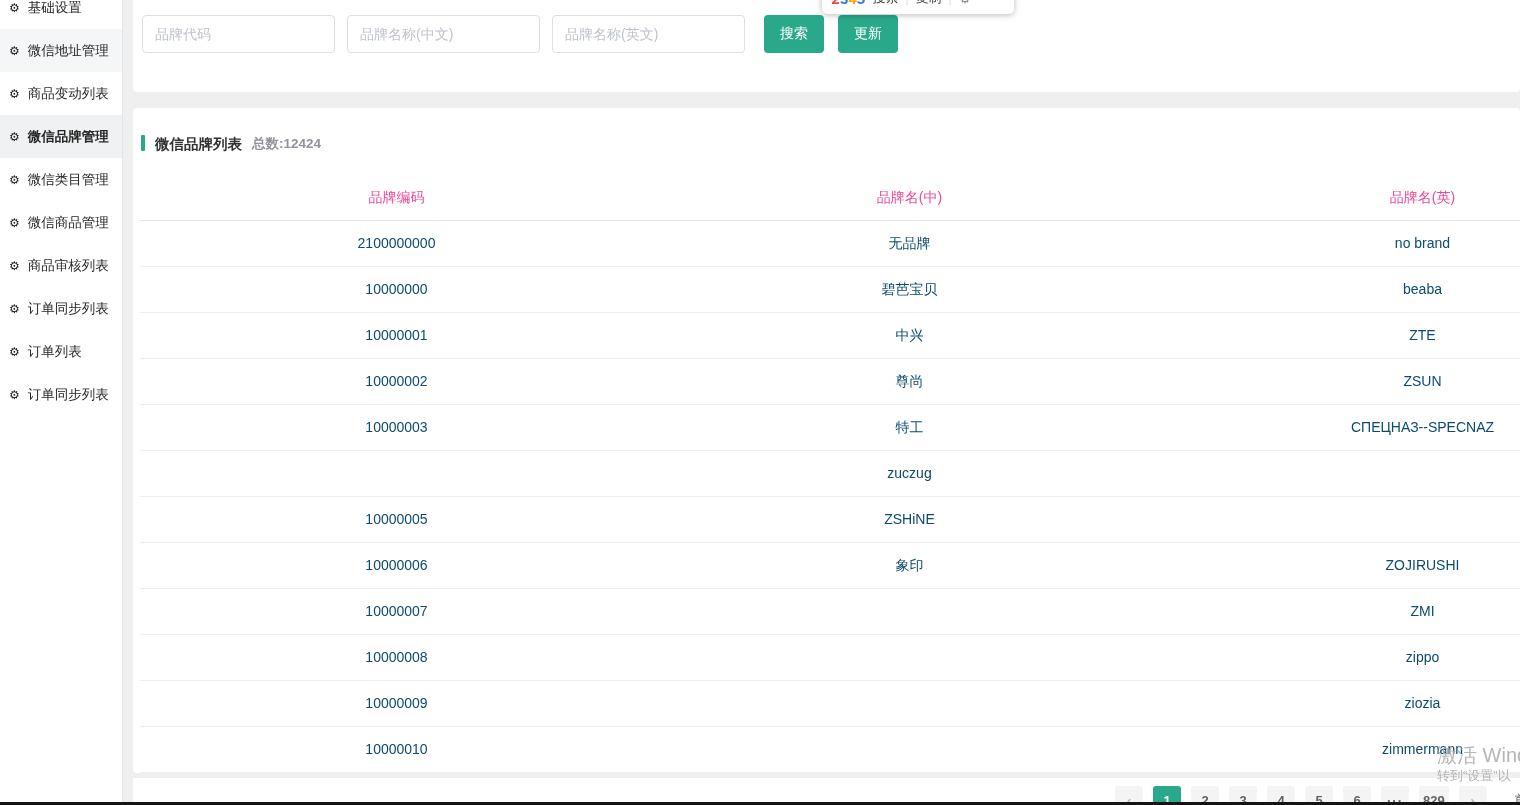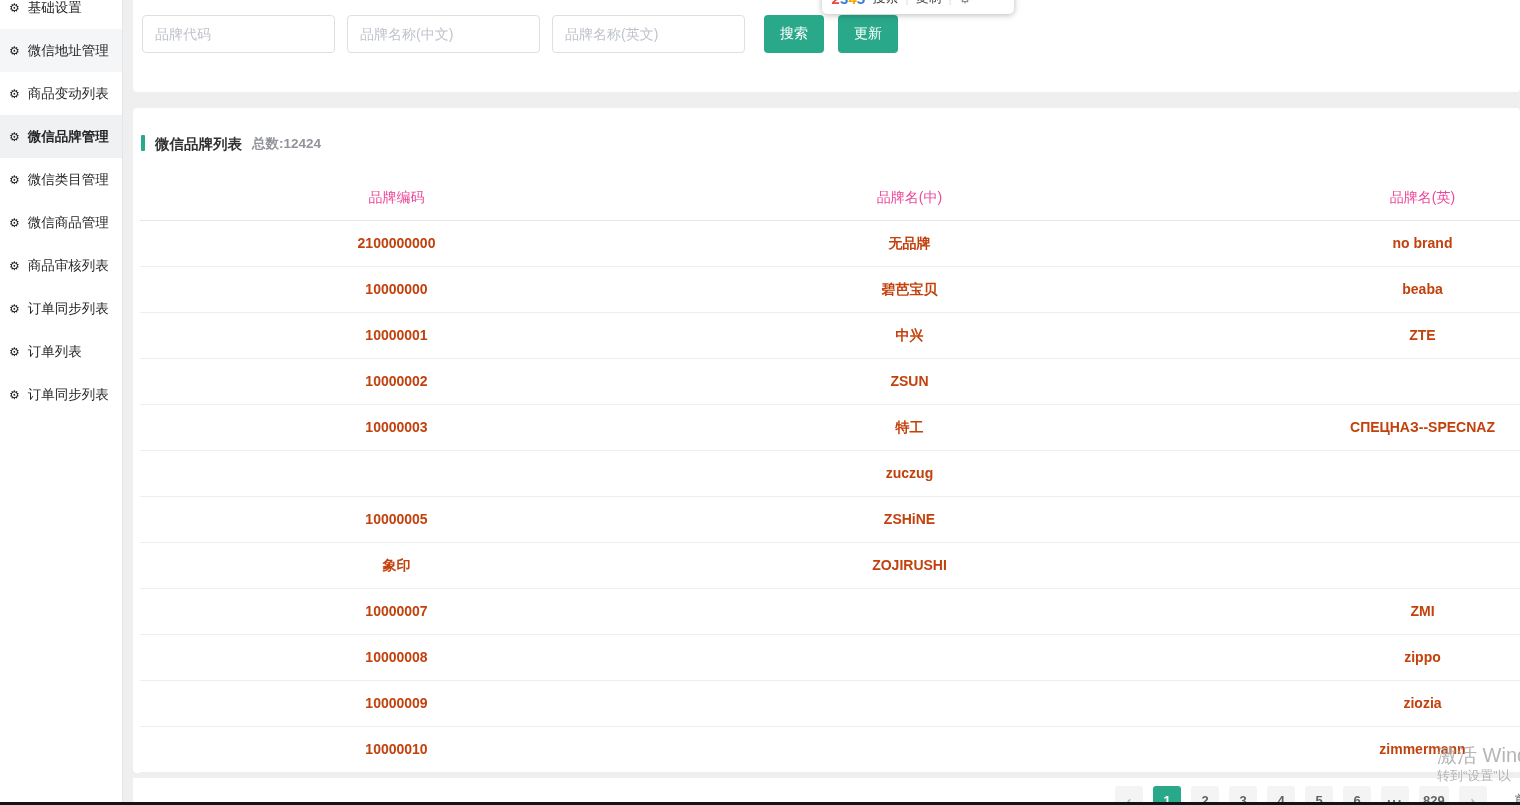--- a/index.html
+++ b/index.html
@@ -57,22 +57,22 @@
     position:absolute;left:133px;right:0;top:108px;height:665px;
     background:#fff;border-radius:4px;overflow:hidden;z-index:1;
   }
   .card-title{position:absolute;left:8px;top:27px;display:flex;gap:10px;}
   .title-bar{width:4px;height:16px;background:#2aa88a;border-radius:1px;}
   .title-text{font-size:14.5px;font-weight:bold;color:#303133;}
   .title-total{font-size:13.5px;font-weight:600;color:#909399;}
   .tbl{position:absolute;left:7px;top:67px;width:1540px;}
   .tr{display:flex;height:45px;border-bottom:1px solid #ebeef5;}
   .tr.head{border-bottom:1px solid #e4e7ee;}
-  .td{width:513px;text-align:center;line-height:45px;font-size:14px;color:#c2410c;
-      overflow:hidden;white-space:nowrap;font-weight:bold;}
+  .td{width:513px;text-align:center;line-height:45px;font-size:14px;color:#0c4a6e;
+      overflow:hidden;white-space:nowrap;}
   .tr.head .td{color:#ec4899;font-weight:500;}
   
   .pager-card{
     position:absolute;left:133px;right:0;top:778px;height:27px;background:#fff;z-index:1;
   }
   .pager{position:absolute;left:982px;top:8px;display:flex;align-items:flex-start;}
   .pg{
     min-width:28px;height:28px;box-sizing:border-box;margin-right:10px;
     background:#f4f4f5;color:#606266;border-radius:3px;font-size:13px;font-weight:600;
     display:flex;align-items:center;justify-content:center;cursor:pointer;padding:0 4px;
@@ -177,36 +177,38 @@
       <div class="td">碧芭宝贝</div>
       <div class="td">beaba</div>
     </div>
     <div class="tr">
       <div class="td">10000001</div>
       <div class="td">中兴</div>
       <div class="td">ZTE</div>
     </div>
     <div class="tr">
       <div class="td">10000002</div>
+      <div class="td">尊尚</div>
       <div class="td">ZSUN</div>
     </div>
     <div class="tr">
       <div class="td">10000003</div>
       <div class="td">特工</div>
       <div class="td">СПЕЦНАЗ--SPECNAZ</div>
     </div>
     <div class="tr">
       <div class="td"></div>
       <div class="td">zuczug</div>
     </div>
     <div class="tr">
       <div class="td">10000005</div>
       <div class="td">ZSHiNE</div>
     </div>
     <div class="tr">
+      <div class="td">10000006</div>
       <div class="td">象印</div>
       <div class="td">ZOJIRUSHI</div>
     </div>
     <div class="tr">
       <div class="td">10000007</div>
       <div class="td"></div>
       <div class="td">ZMI</div>
     </div>
     <div class="tr">
       <div class="td">10000008</div>

